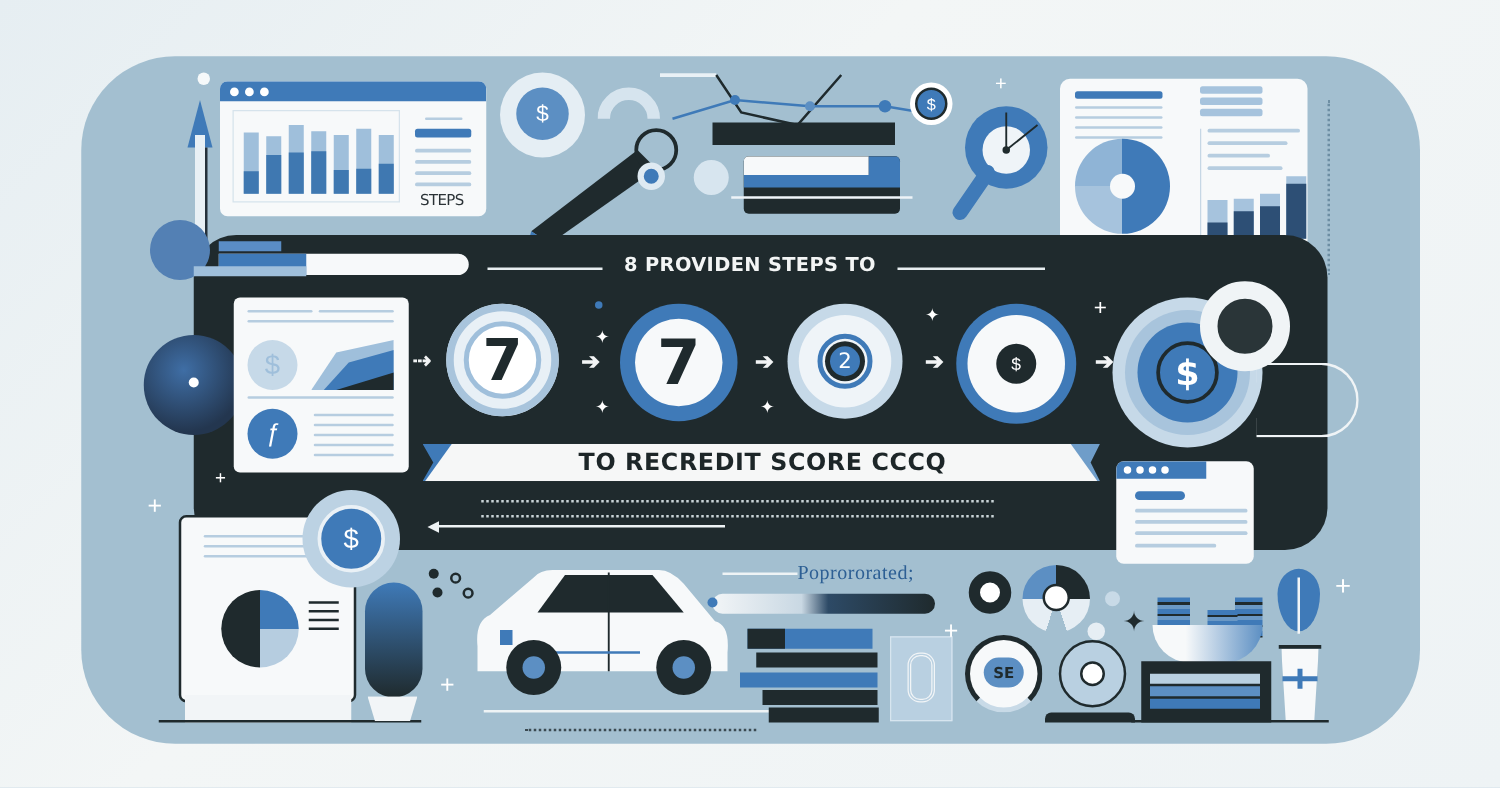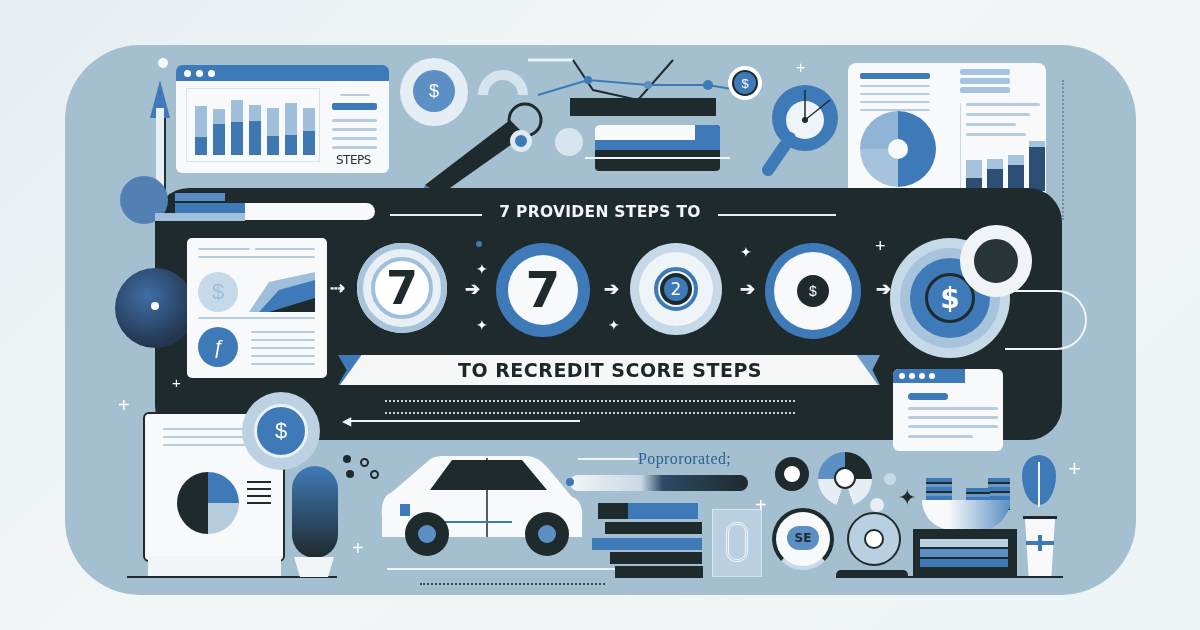--- a/index.html
+++ b/index.html
@@ -165,21 +165,21 @@
 
 <div class="abs panel"></div>
 
 <div class="abs" style="left:120px;top:176px;width:48px;height:48px;border-radius:50%;background:#5380b4"></div>
 <div class="abs" style="left:175px;top:193px;width:50px;height:8px;background:#5a8dc5"></div>
 <div class="abs" style="left:175px;top:203px;width:200px;height:17px;background:#f7f9fa;border-radius:0 9px 9px 0"></div>
 <div class="abs" style="left:175px;top:203px;width:70px;height:17px;background:#3f7ab8"></div>
 <div class="abs" style="left:155px;top:213px;width:90px;height:8px;background:#9fbfdb"></div>
 
 <div class="title-line" style="left:390px;width:92px"></div>
-<div class="abs title">7 PROVIDEN STEPS TO</div>
+<div class="abs title">8 PROVIDEN STEPS TO</div>
 <div class="title-line" style="left:718px;width:118px"></div>
 
 <div class="abs" style="left:115px;top:268px;width:80px;height:80px;border-radius:50%;background:radial-gradient(circle at 40% 35%,#3f6ea5,#23364f 70%)"></div>
 <div class="abs" style="left:151px;top:302px;width:8px;height:8px;border-radius:50%;background:#fff"></div>
 
 <div class="abs win" style="left:187px;top:238px;width:140px;height:140px;border-radius:5px">
   <div class="line" style="left:11px;top:10px;width:52px;height:2px"></div>
   <div class="line" style="left:68px;top:10px;width:60px;height:2px"></div>
   <div class="line" style="left:11px;top:18px;width:117px;height:2px"></div>
   <div class="abs" style="left:11px;top:34px;width:40px;height:40px;border-radius:50%;background:#c6d9e8;color:#9fbfdb;font-size:22px;display:flex;align-items:center;justify-content:center">$</div>
@@ -233,21 +233,21 @@
 <div class="sparkle abs" style="left:476px;top:262px;font-size:14px">✦</div>
 <div class="sparkle abs" style="left:476px;top:318px;font-size:14px">✦</div>
 <div class="sparkle abs" style="left:608px;top:318px;font-size:14px">✦</div>
 <div class="sparkle abs" style="left:740px;top:245px;font-size:14px">✦</div>
 <div class="sparkle abs" style="left:875px;top:237px;font-size:18px">+</div>
 <div class="abs" style="left:476px;top:241px;width:6px;height:6px;border-radius:50%;background:#3f7ab8"></div>
 
 <div class="abs ribbon-l"></div>
 <div class="abs ribbon-r"></div>
 <div class="abs ribbon"></div>
-<div class="abs ribbon-text">TO RECREDIT SCORE STEPS</div>
+<div class="abs ribbon-text">TO RECREDIT SCORE CCCQ</div>
 
 <div class="dotline" style="left:385px;top:400px;width:410px"></div>
 <div class="dotline" style="left:385px;top:412px;width:410px"></div>
 <div class="abs" style="left:345px;top:420px;width:235px;height:2px;background:#eef3f5"></div>
 <div class="abs" style="left:342px;top:414px;color:#eef3f5;font-size:12px">◀</div>
 
 <div class="abs win" style="left:893px;top:369px;width:110px;height:82px">
   <div class="winbar" style="height:14px;width:65%;gap:4px;padding-left:6px">
       <span class="dot" style="width:6px;height:6px"></span>
       <span class="dot" style="width:6px;height:6px"></span>

